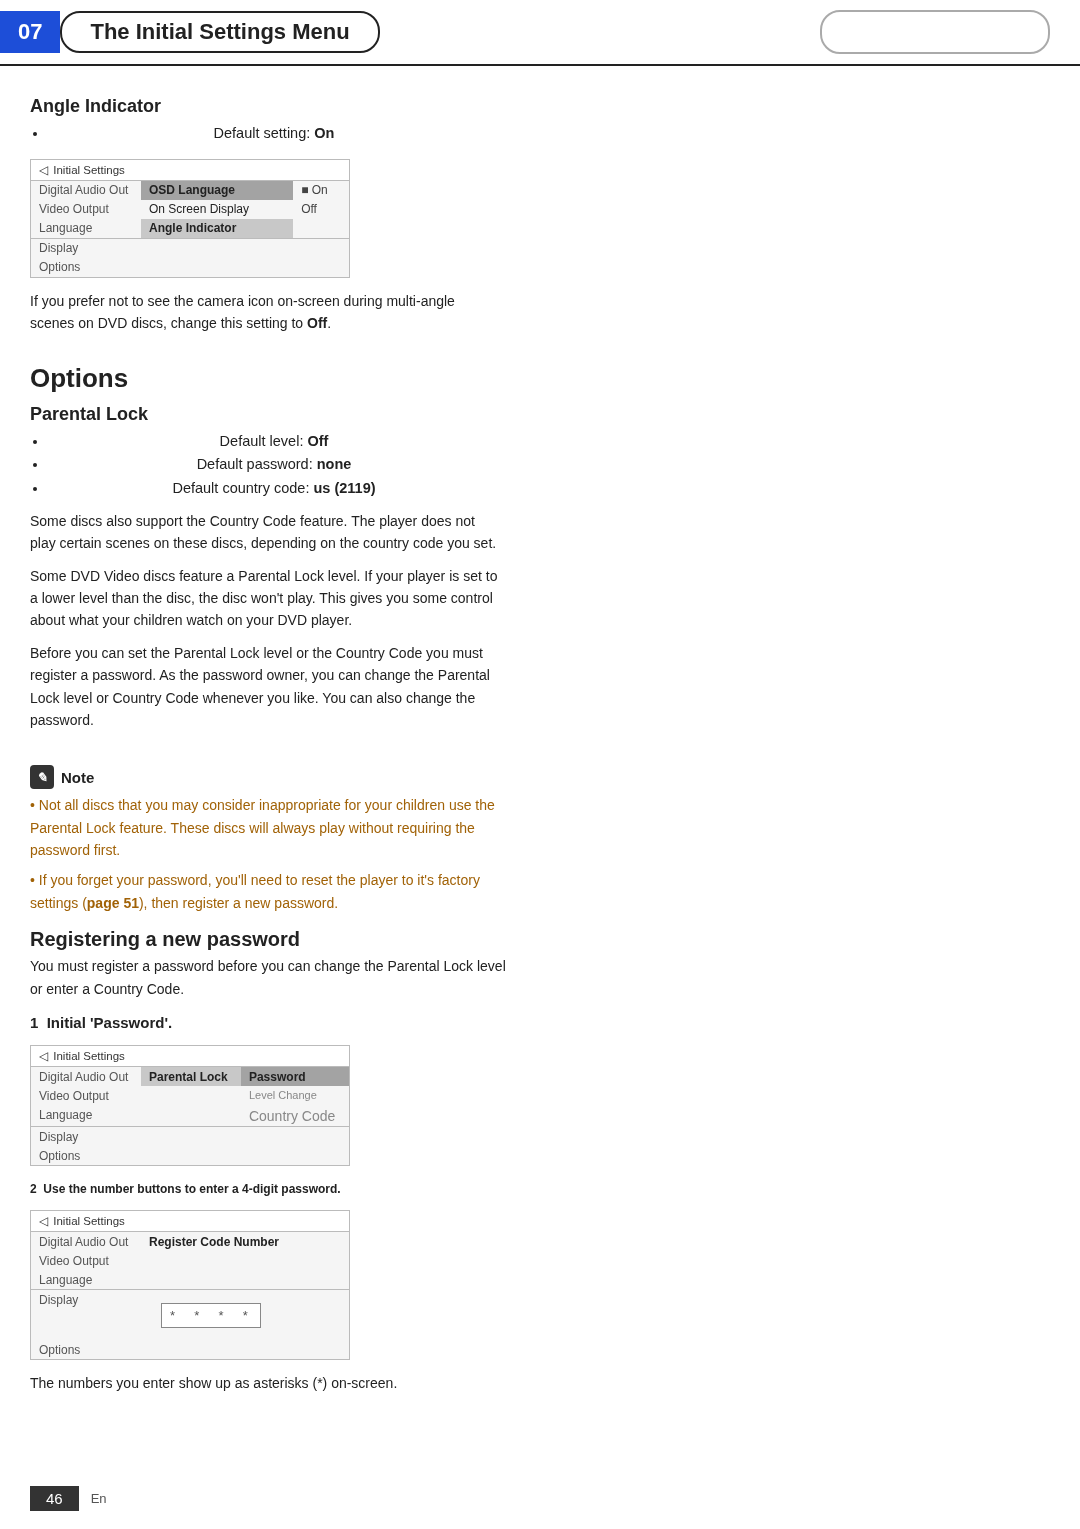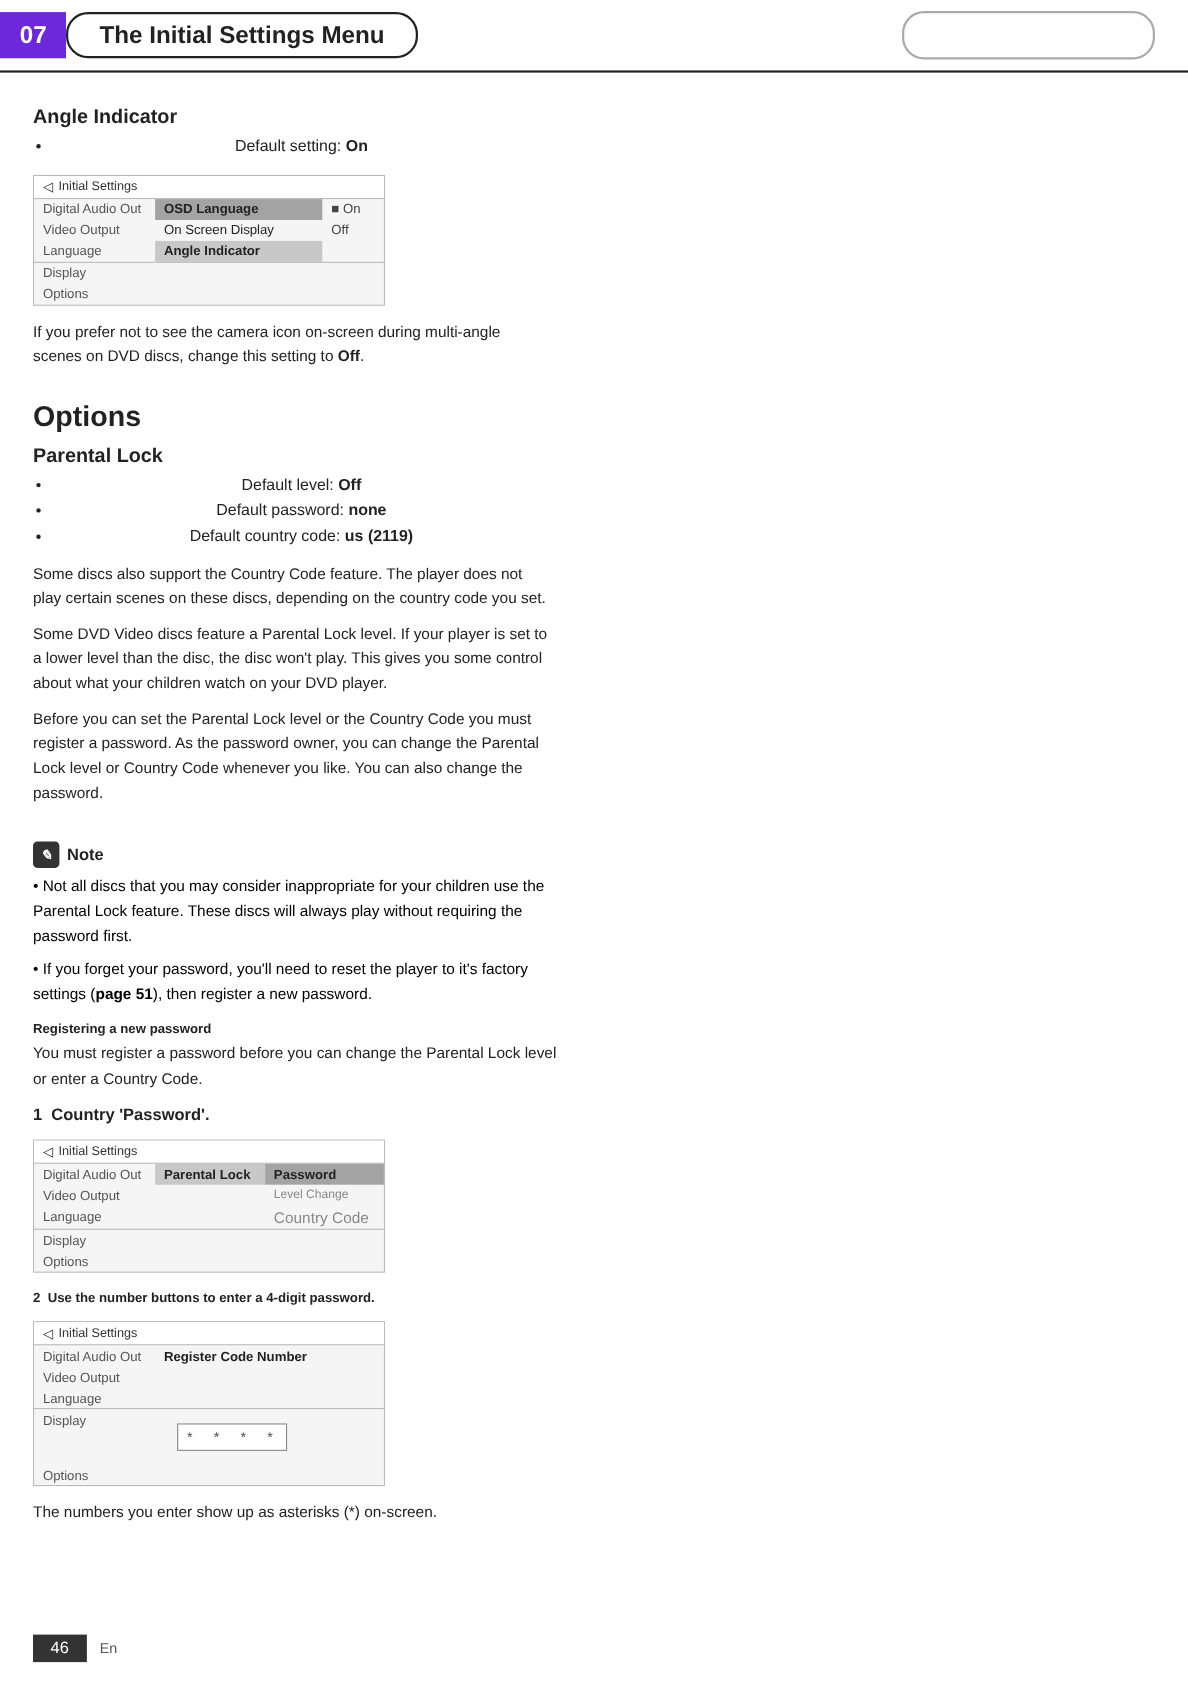--- a/index.html
+++ b/index.html
@@ -15,21 +15,21 @@
 
     
     .page-header {
       display: flex;
       align-items: center;
       border-bottom: 2px solid #222;
       padding: 10px 30px 10px 0;
       margin-bottom: 0;
     }
     .chapter-badge {
-      background: #6d28d9;
+      background: #1d4ed8;
       color: #fff;
       font-size: 22px;
       font-weight: bold;
       padding: 8px 18px;
       margin-right: 0;
       display: inline-block;
     }
     .header-title-pill {
       border: 2.5px solid #222;
       border-radius: 20px;
@@ -64,21 +64,21 @@
       max-width: 490px;
     }
 
     
     .section-heading {
       font-size: 18px;
       font-weight: bold;
       margin-bottom: 6px;
     }
     .sub-heading {
-      font-size: 12px;
+      font-size: 20px;
       font-weight: bold;
       margin-bottom: 4px;
       margin-top: 14px;
     }
 
     
     .bullet-list {
       margin-left: 18px;
       margin-bottom: 10px;
     }
@@ -200,21 +200,21 @@
       font-weight: bold;
     }
     .note-label {
       font-weight: bold;
       font-size: 15px;
     }
     .note-text {
       font-size: 14px;
       line-height: 1.6;
       margin-bottom: 8px;
-      color: #000000;
+      color: #a16207;
     }
 
     
     .step-heading {
       font-size: 15px;
       font-weight: bold;
       margin: 14px 0 6px 0;
     }
 
     
@@ -334,21 +334,21 @@
       </div>
       <p class="note-text">• Not all discs that you may consider inappropriate for your children use the Parental Lock feature. These discs will always play without requiring the password first.</p>
       <p class="note-text">• If you forget your password, you'll need to reset the player to it's factory settings (<strong>page 51</strong>), then register a new password.</p>
     </div>
 
     <div>
       <div class="sub-heading">Registering a new password</div>
       <p class="body-text">You must register a password before you can change the Parental Lock level or enter a Country Code.</p>
 
       <div class="step-heading">
-        <span>1</span>&nbsp;&nbsp;<span>Country 'Password'.</span>
+        <span>1</span>&nbsp;&nbsp;<span>Initial 'Password'.</span>
       </div>
 
       <div class="menu-box">
         <div class="menu-box-title">
           <span class="menu-box-title-icon">◁</span>
           <span>Initial Settings</span>
         </div>
         <table class="menu-table">
           <tbody>
               <tr>

